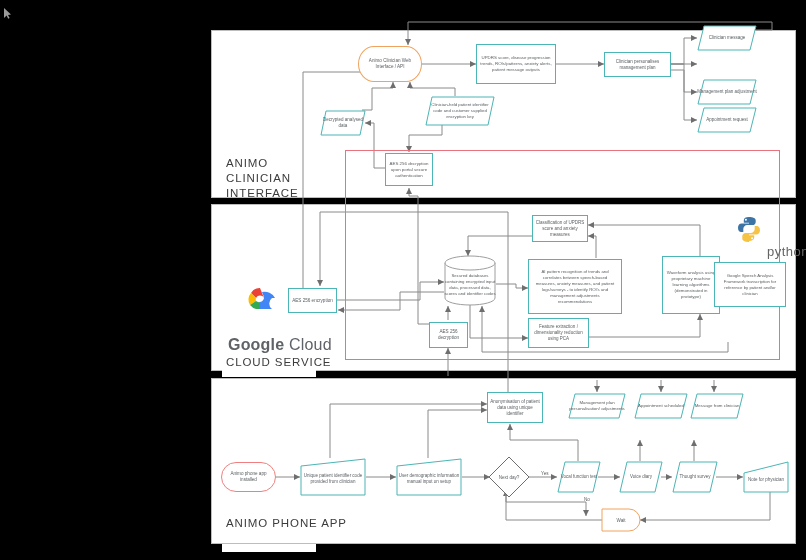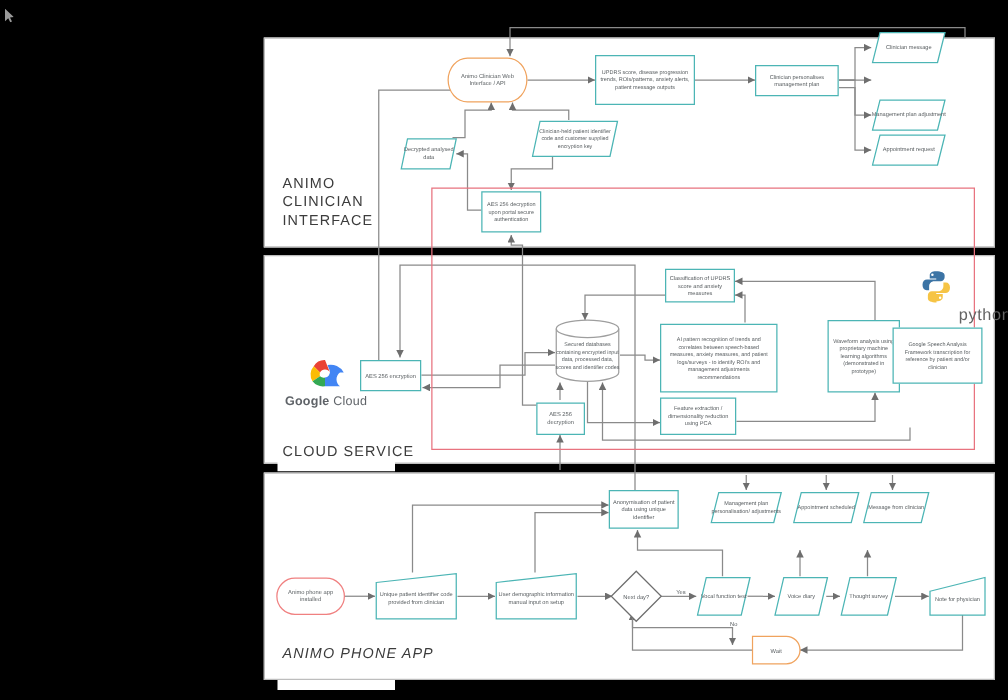--- a/index.html
+++ b/index.html
@@ -19,21 +19,21 @@
   .teal{border:1px solid #4cb5b5;background:#fff;}
   .orange{border:1px solid #f0a35e;background:#fff;}
   .pink{border:1px solid #f08080;background:#fff;}
   .trap{position:absolute;}
 
   svg.wires{position:absolute;left:0;top:0;overflow:visible;}
 
   .aes-label{position:absolute;color:#ff0000;font-size:11.5px;line-height:14px;letter-spacing:.2px;}
   .red-zone{position:absolute;border:1px solid #e8737f;box-sizing:border-box;background:transparent;}
 
-  .gc-text{position:absolute;font-size:10px;color:#5f6368;letter-spacing:.2px;}
+  .gc-text{position:absolute;font-size:16px;color:#5f6368;letter-spacing:.2px;margin-top:20px;}
   .py-text{position:absolute;font-size:13px;color:#646464;letter-spacing:.5px;}
 
   .cursor{position:absolute;width:7px;height:11px;}
 </style>
 </head>
 <body>
 
 <div id="root">
 
   <div class="panel panel-shadow" style="left:211px;top:30px;width:585px;height:168px;"></div>
@@ -134,25 +134,25 @@
       <path d="M694,461 L694,440"></path>
 
       <path d="M597,380 L597,392"></path>
       <path d="M661,380 L661,392"></path>
       <path d="M714,380 L714,392"></path>
     </g>
   </svg>
 
   <div class="red-zone" style="left:345px;top:150px;width:435px;height:210px;"></div>
 
-  <div class="zone-label" style="left:226px;top:140px;white-space:pre-line;">ANIMO
+  <div class="zone-label" style="left:226px;top:156px;white-space:pre-line;">ANIMO
 CLINICIAN
 INTERFACE</div>
   <div class="zone-label" style="left:226px;top:355px;">CLOUD SERVICE</div>
-  <div class="zone-label" style="left:226px;top:516px;font-style:italic;">ANIMO PHONE APP</div>
+  <div class="zone-label" style="left:226px;top:516px;">ANIMO PHONE APP</div>
 
   <div class="node orange" style="left:358px;top:46px;width:64px;height:36px;border-radius:16px/18px;font-size:4.6px;line-height:6px;">
     <span>Animo Clinician Web Interface / API</span>
   </div>
 
   <div class="node teal" style="left:476px;top:44px;width:80px;height:40px;font-size:4.4px;line-height:6px;">
     <span>UPDRS score, disease progression trends, ROIs/patterns, anxiety alerts, patient message outputs</span>
   </div>
 
   <div class="node teal" style="left:604px;top:52px;width:67px;height:25px;font-size:4.5px;line-height:6px;">

